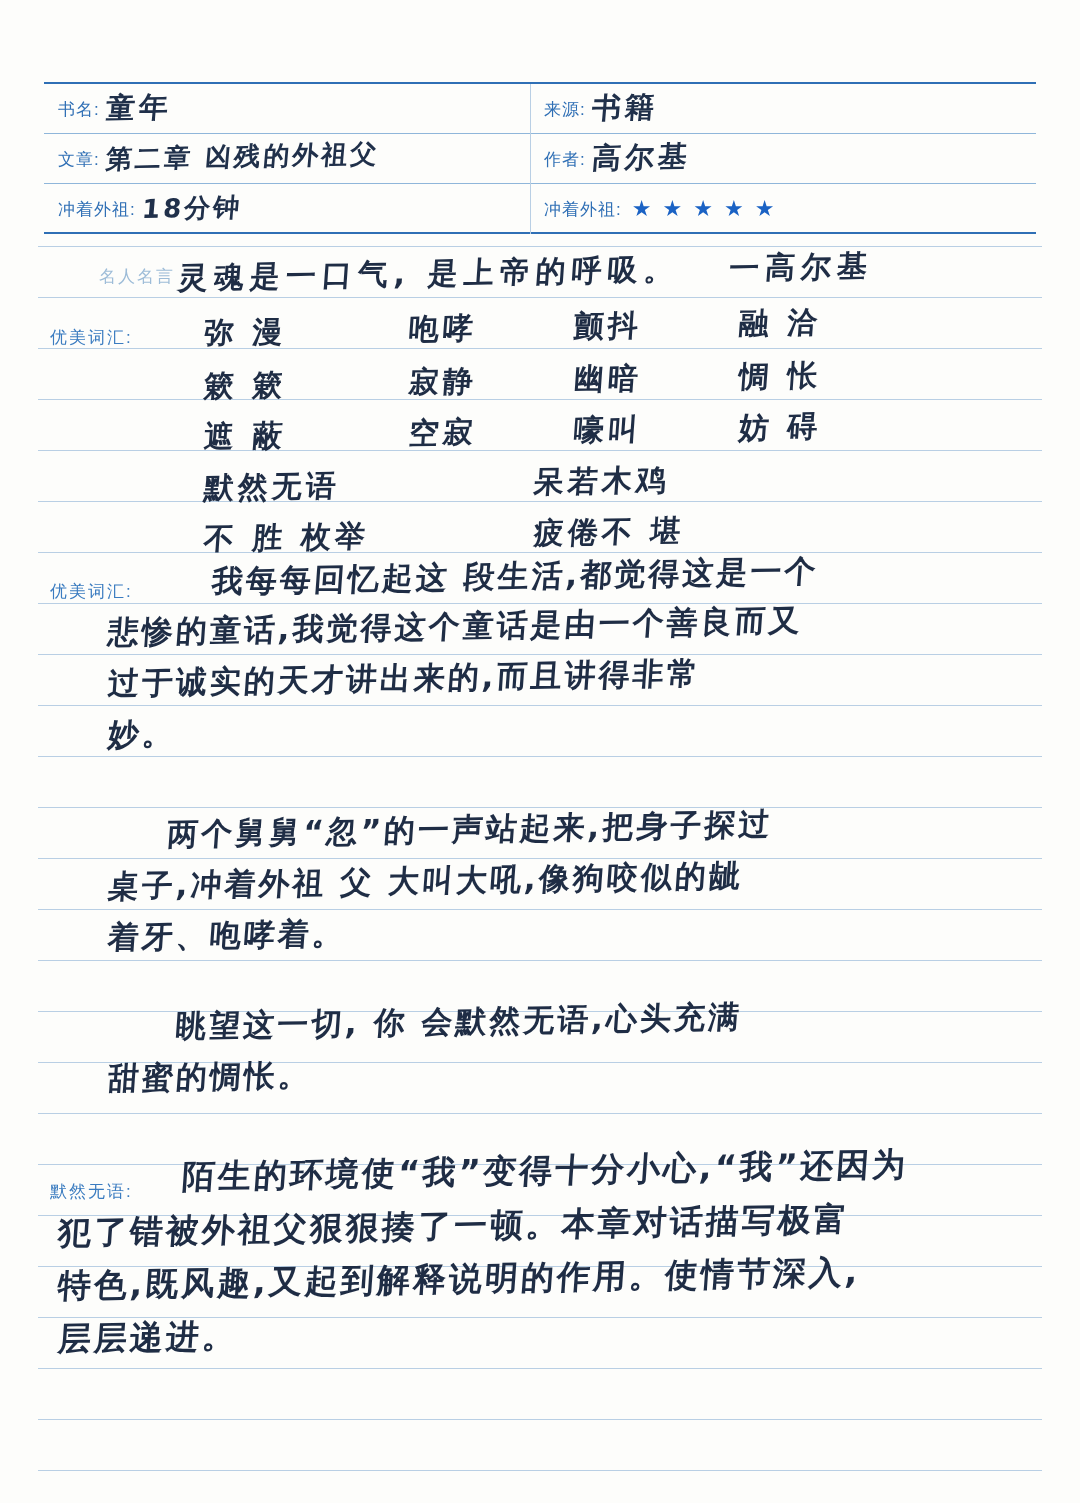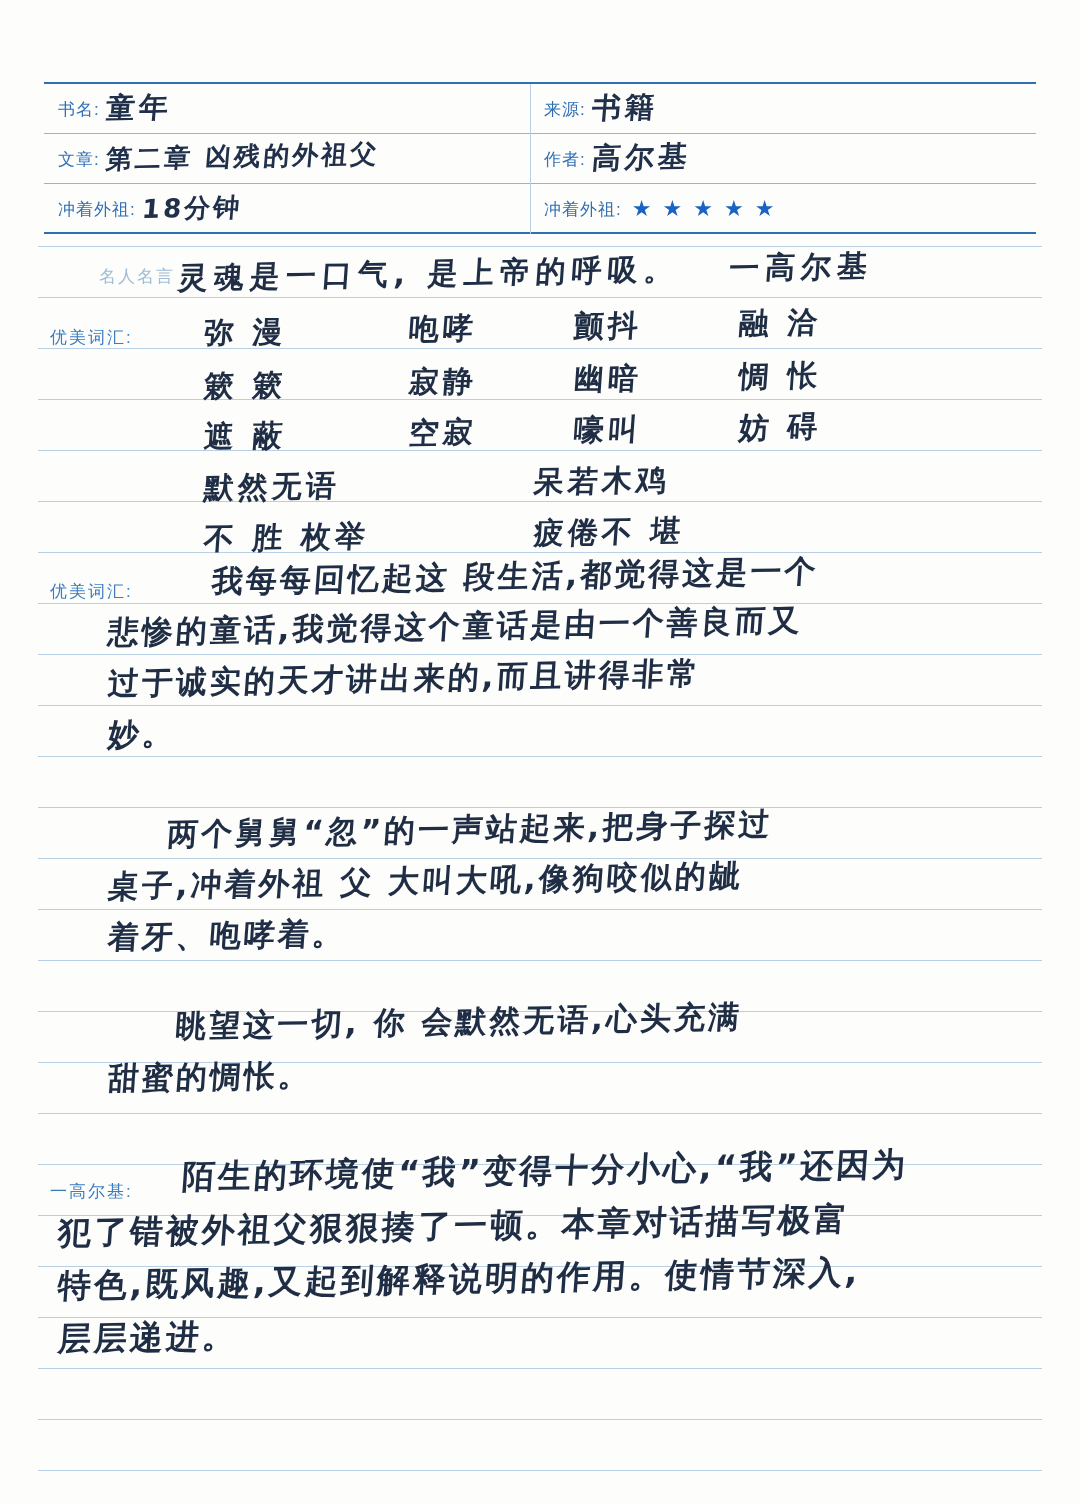--- a/index.html
+++ b/index.html
@@ -271,20 +271,20 @@
   <div class="hw para" style="left:108px; top:668px;">过于诚实的天才讲出来的,而且讲得非常</div>
   <div class="hw para" style="left:108px; top:719px;">妙。</div>
 
   <div class="hw para" style="left:112px; top:820px;">    两个舅舅“忽”的一声站起来,把身子探过</div>
   <div class="hw para" style="left:108px; top:871px;">桌子,冲着外祖 父 大叫大吼,像狗咬似的龇</div>
   <div class="hw para" style="left:108px; top:922px;">着牙、咆哮着。</div>
 
   <div class="hw para" style="left:120px; top:1012px;">    眺望这一切, 你 会默然无语,心头充满</div>
   <div class="hw para" style="left:108px; top:1063px;">甜蜜的惆怅。</div>
 
-  <div class="sec-label" style="left:50px; top:1180px;">一高尔基:</div>
+  <div class="sec-label" style="left:50px; top:1180px;">默然无语:</div>
 
   <div class="hw para" style="left:182px; top:1160px; font-size:33px;">陌生的环境使“我”变得十分小心,“我”还因为</div>
   <div class="hw para" style="left:58px; top:1216px; font-size:33px;">犯了错被外祖父狠狠揍了一顿。本章对话描写极富</div>
   <div class="hw para" style="left:58px; top:1269px; font-size:33px;">特色,既风趣,又起到解释说明的作用。使情节深入,</div>
   <div class="hw para" style="left:58px; top:1322px; font-size:33px;">层层递进。</div>
 
 </div>
 
 </body></html>

